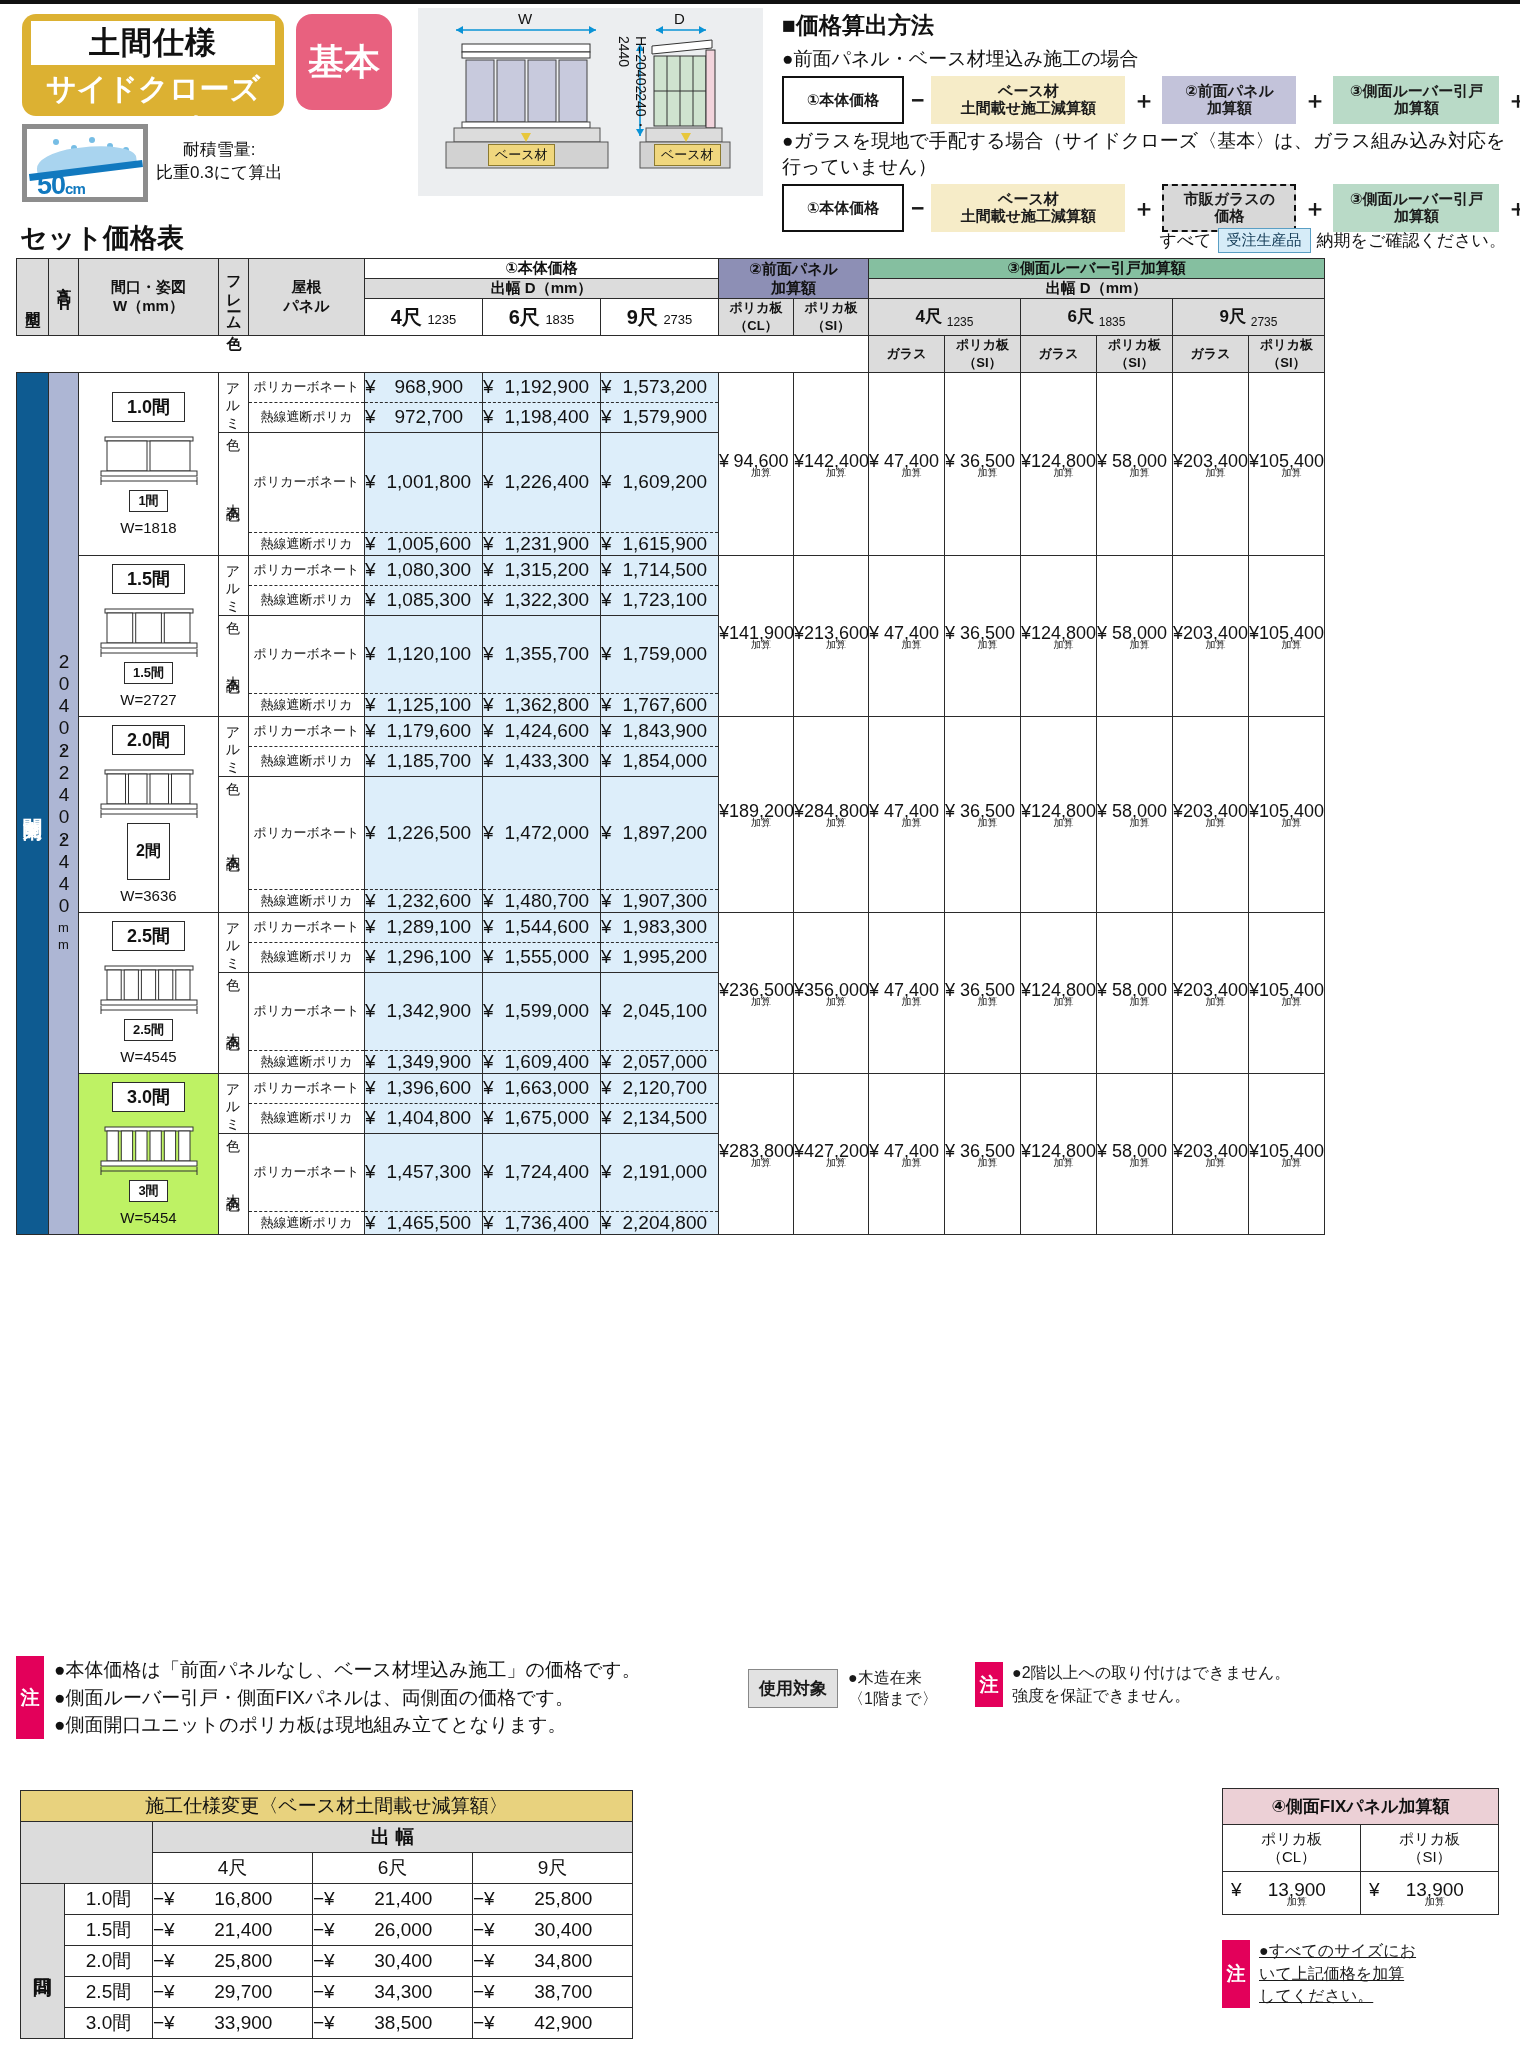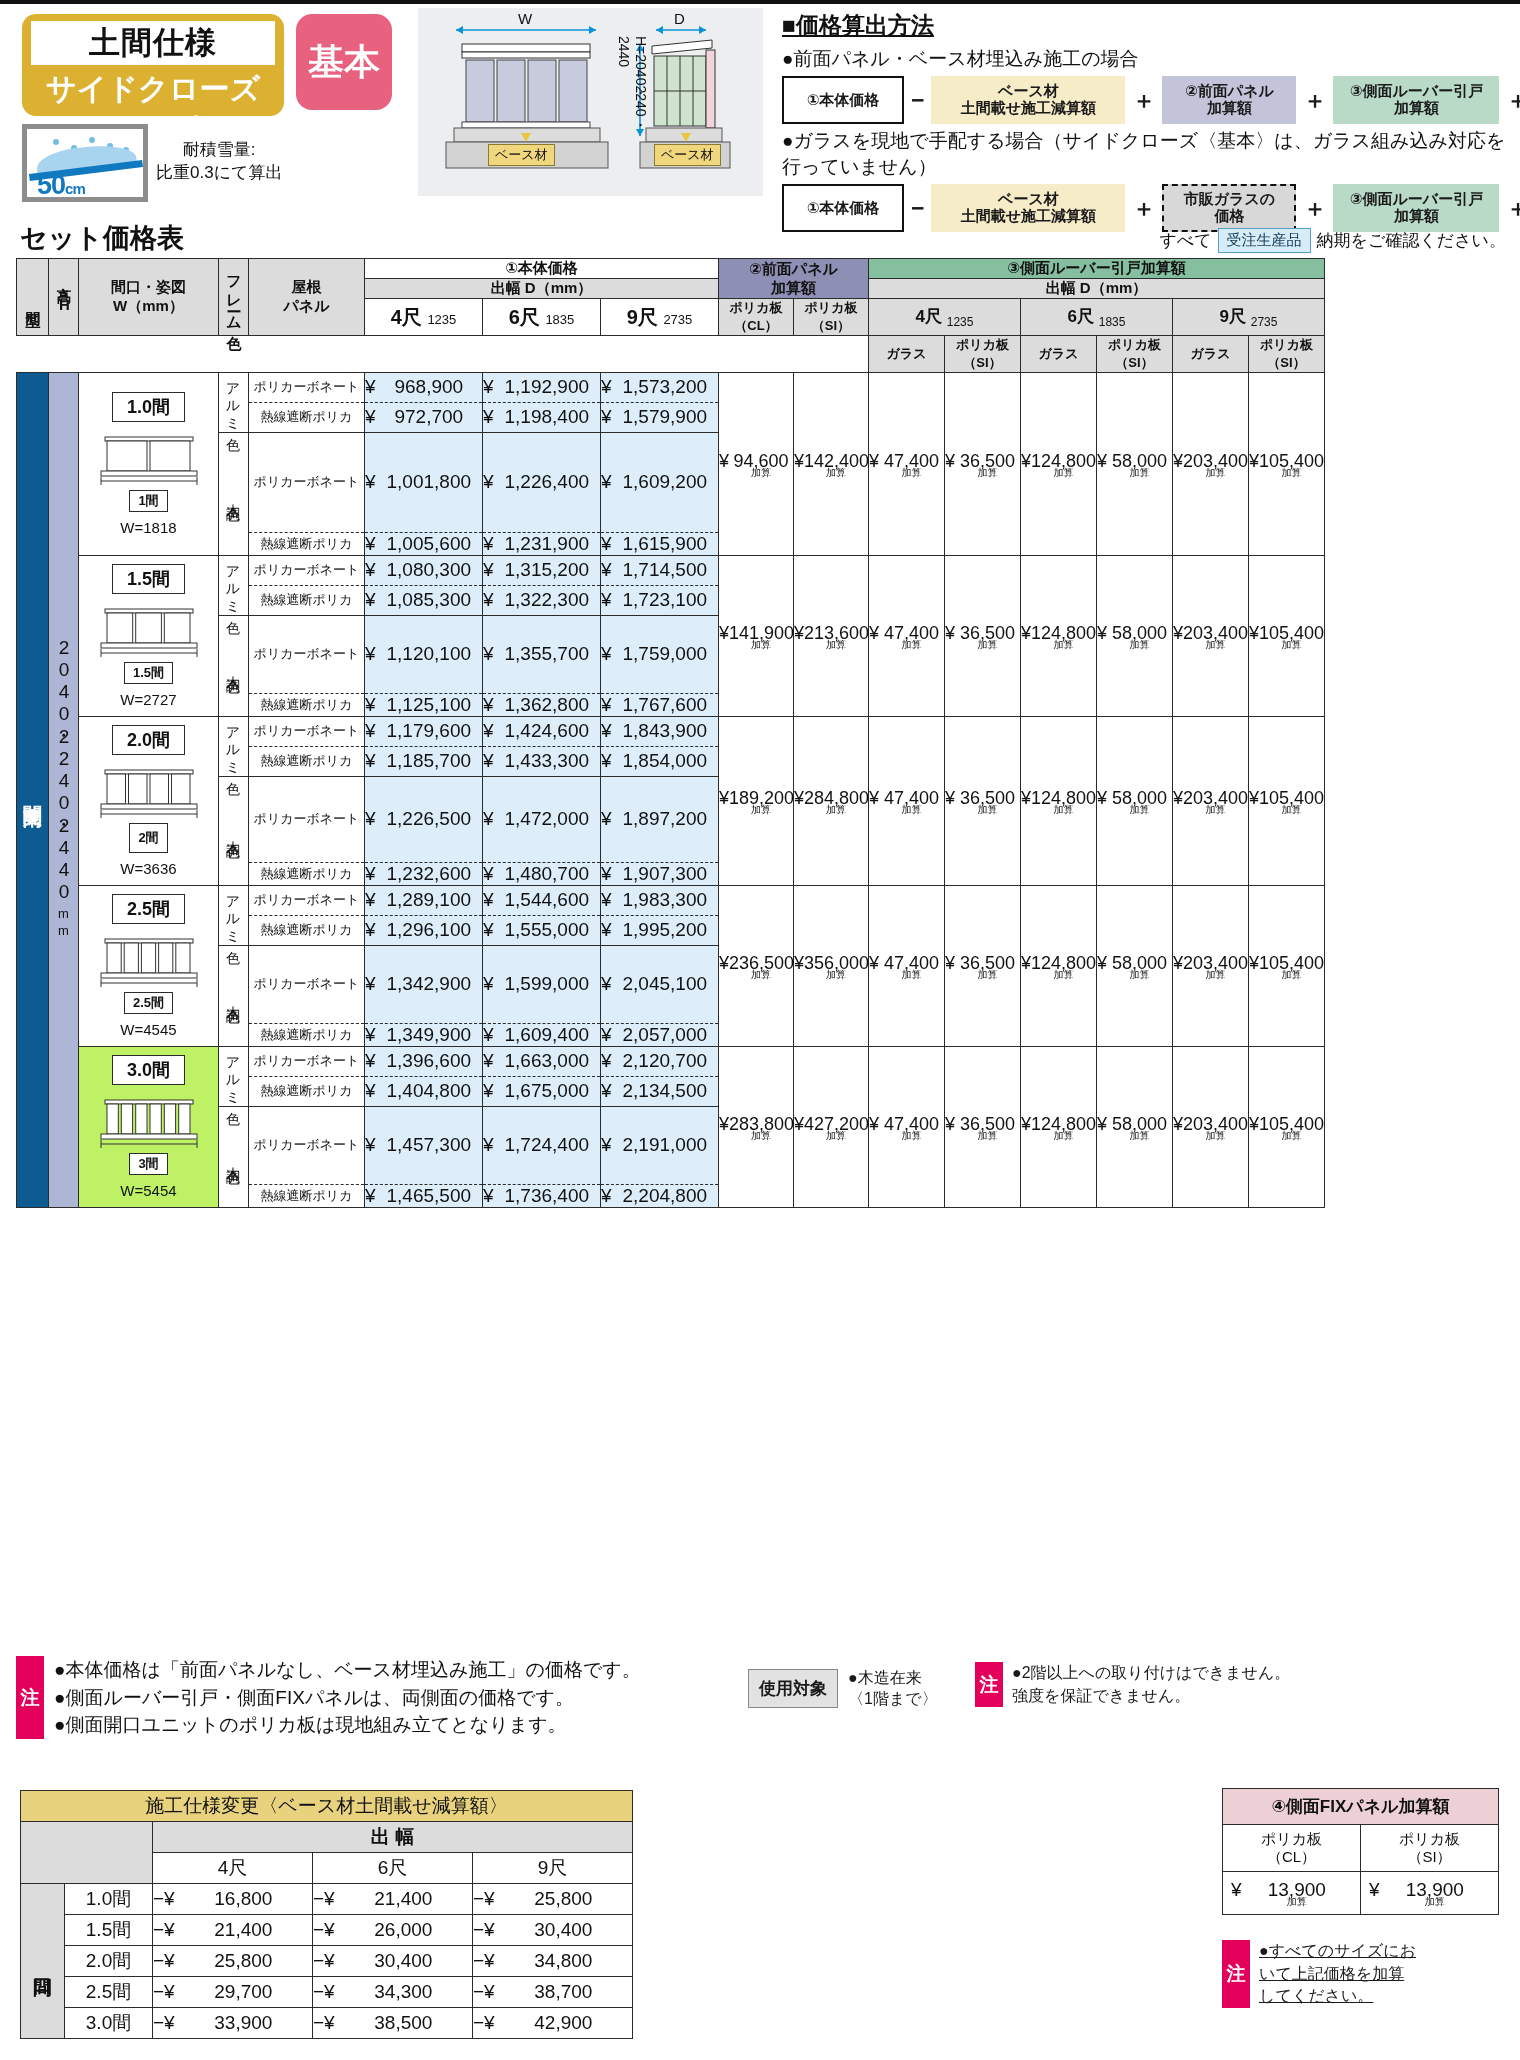--- a/index.html
+++ b/index.html
@@ -71,21 +71,21 @@
     font-size:13px; padding:1px 6px; white-space:nowrap; color:#111;
   }
   .dim-text { position:absolute; font-size:15px; color:#111; }
   .vdim {
     writing-mode:vertical-rl; text-orientation:mixed;
     font-size:14px; color:#111; letter-spacing:0px;
   }
 
   
   .formula { position:absolute; left:782px; top:10px; width:726px; }
-  .f-title { font-size:23px; font-weight:bold; color:#111; margin:0 0 5px 0;text-decoration:underline; }
+  .f-title { font-size:23px; font-weight:bold; color:#111; margin:0 0 5px 0; }
   .f-sub { font-size:19px; color:#111; margin:4px 0 4px 0; }
   .f-row { display:flex; align-items:center; gap:5px; }
   .f-box {
     font-size:15px; font-weight:bold; text-align:center; line-height:1.12;
     padding:5px 6px; min-height:48px; display:flex; align-items:center;
     justify-content:center; white-space:nowrap;
   }
   .f-op { font-size:23px; font-weight:bold; padding:0 2px; }
   .fb-main { background:#fff; border:2px solid #111; min-width:122px; }
   .fb-base { background:#f6ecc8; min-width:194px; }
@@ -461,21 +461,21 @@
           <td rowspan="4" style="background:#fff;padding:8px 4px"><span class="spanlabel">2.0間</span><svg width="112" height="56" viewBox="0 0 112 56" class="mini-dwg">
               <rect x="12" y="8" width="88" height="4" fill="#fff" stroke="#333" stroke-width="1"></rect>
               <rect x="14.0" y="12" width="18.5" height="30" fill="#fff" stroke="#333" stroke-width="1"></rect>
               <rect x="35.5" y="12" width="18.5" height="30" fill="#fff" stroke="#333" stroke-width="1"></rect>
               <rect x="57.0" y="12" width="18.5" height="30" fill="#fff" stroke="#333" stroke-width="1"></rect>
               <rect x="78.5" y="12" width="18.5" height="30" fill="#fff" stroke="#333" stroke-width="1"></rect>
               <rect x="8" y="42" width="96" height="5" fill="#fff" stroke="#333" stroke-width="1"></rect>
               <line x1="8" y1="52" x2="104" y2="52" stroke="#333" stroke-width="1"></line>
               <line x1="8" y1="48" x2="8" y2="56" stroke="#333" stroke-width="1"></line>
               <line x1="104" y1="48" x2="104" y2="56" stroke="#333" stroke-width="1"></line>
-            </svg><span class="spanlabel" style="font-size:13px;padding:5px 8px">2間</span><span class="wlabel">W=3636</span></td>
+            </svg><span class="spanlabel" style="font-size:16px;padding:17px 8px">2間</span><span class="wlabel">W=3636</span></td>
           <td rowspan="2" class="framecol"><span class="vtxt">アルミ色</span></td>
           <td class="roofname dashed-b">ポリカーボネート</td>
           <td class="price dashed-b"><span class="yen">¥</span>1,179,600</td>
           <td class="price dashed-b"><span class="yen">¥</span>1,424,600</td>
           <td class="price dashed-b"><span class="yen">¥</span>1,843,900</td>
           <td rowspan="4" class="addcell"><span class="yen">¥</span>189,200<span class="kasan">加算</span></td>
           <td rowspan="4" class="addcell"><span class="yen">¥</span>284,800<span class="kasan">加算</span></td>
           <td rowspan="4" class="addcell"><span class="yen">¥</span>47,400<span class="kasan">加算</span></td>
           <td rowspan="4" class="addcell"><span class="yen">¥</span>36,500<span class="kasan">加算</span></td>
           <td rowspan="4" class="addcell"><span class="yen">¥</span>124,800<span class="kasan">加算</span></td>

